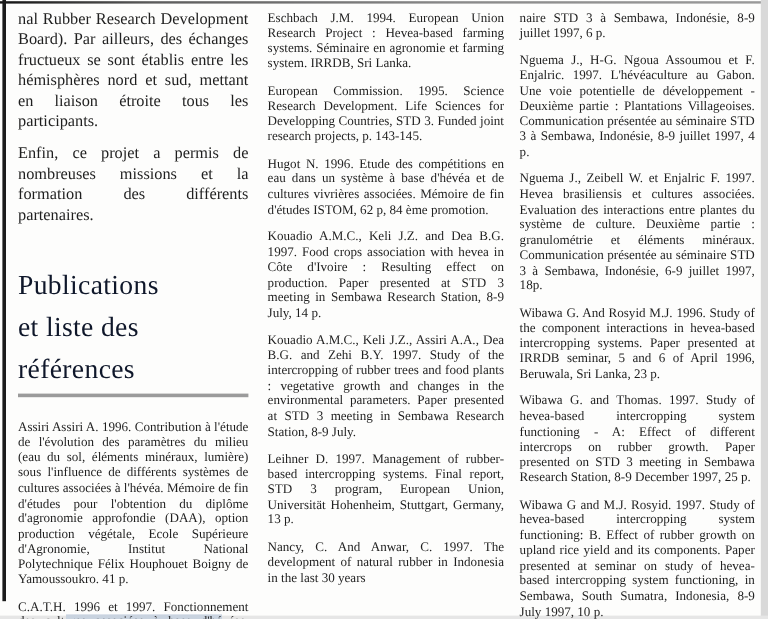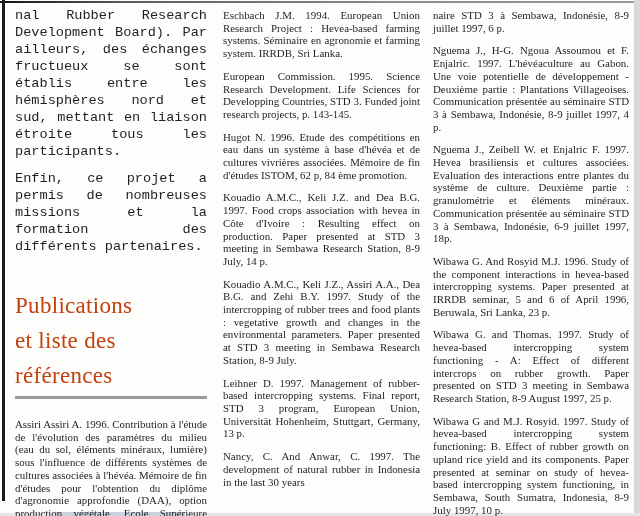--- a/index.html
+++ b/index.html
@@ -13,24 +13,24 @@
   .border-left{position:absolute;left:2px;top:0;width:3px;height:501px;background:#1b1b1b;}
   .edge-right{position:absolute;right:0;top:0;width:6px;height:100%;background:#d9d9d9;}
   .edge-bottom{position:absolute;left:0;bottom:0;width:100%;height:3px;background:#e6e6e6;}
   .artifact-bottom-left{position:absolute;left:55px;bottom:0;width:130px;height:4px;background:#c9d3df;}
 
   .col{position:absolute;top:0;}
   .col1{left:15px;width:192px;top:7px;}
   .col2{left:223px;width:197px;top:9px;}
   .col3{left:433px;width:196px;top:9px;}
 
-  .body-text{font-size:13.6px;line-height:17px;text-align:justify;margin:0 0 10px 0;font-family:Liberation Mono, monospace;}
+  .body-text{font-size:13.6px;line-height:17px;text-align:justify;margin:0 0 10px 0;}
   .section-heading{
     font-weight:normal;font-size:23px;line-height:35px;letter-spacing:0.3px;
-    margin:33px 0 3px 0;color:#c2410c;
+    margin:33px 0 3px 0;color:#0f172a;
   }
   .heading-rule{height:3px;background:#9b9b9b;margin:1px 0 0 0;}
   .ref{font-size:10.9px;line-height:12.7px;text-align:justify;margin:0 0 10px 0;}
   .first-ref{margin-top:19px;}
 </style>
 </head>
 <body>
 
 <div class="page">
   <div class="border-top"></div>
@@ -60,16 +60,16 @@
     <p class="ref">Kouadio A.M.C., Keli J.Z., Assiri A.A., Dea B.G. and Zehi B.Y. 1997. Study of the intercropping of rubber trees and food plants : vegetative growth and changes in the environmental parameters. Paper presented at STD 3 meeting in Sembawa Research Station, 8-9 July.</p>
     <p class="ref">Leihner D. 1997. Management of rubber-based intercropping systems. Final report, STD 3 program, European Union, Universität Hohenheim, Stuttgart, Germany, 13 p.</p>
     <p class="ref">Nancy, C. And Anwar, C. 1997. The development of natural rubber in Indonesia in the last 30  years</p>
   </div>
 
   <div class="col col3">
     <p class="ref">naire STD 3 à Sembawa, Indonésie, 8-9 juillet 1997, 6 p.</p>
     <p class="ref">Nguema J., H-G. Ngoua Assoumou et F. Enjalric. 1997. L'hévéaculture au Gabon. Une voie potentielle de développement - Deuxième partie : Plantations Villageoises. Communication présentée au séminaire STD 3 à Sembawa, Indonésie, 8-9 juillet 1997, 4 p.</p>
     <p class="ref">Nguema J., Zeibell W. et Enjalric F. 1997. Hevea brasiliensis et cultures associées. Evaluation des interactions entre plantes du système de culture. Deuxième partie : granulométrie et éléments minéraux. Communication présentée au séminaire STD 3 à Sembawa, Indonésie, 6-9 juillet 1997, 18p.</p>
     <p class="ref">Wibawa G. And Rosyid M.J. 1996. Study of the component interactions in hevea-based intercropping systems. Paper presented at IRRDB seminar, 5 and 6 of April 1996, Beruwala, Sri Lanka, 23 p.</p>
-    <p class="ref">Wibawa G. and Thomas. 1997. Study of hevea-based intercropping system functioning - A: Effect of different intercrops on rubber growth. Paper presented on STD 3 meeting in Sembawa Research Station, 8-9 August 1997, 25 p.</p>
+    <p class="ref">Wibawa G. and Thomas. 1997. Study of hevea-based intercropping system functioning - A: Effect of different intercrops on rubber growth. Paper presented on STD 3 meeting in Sembawa Research Station, 8-9 December 1997, 25 p.</p>
     <p class="ref">Wibawa  G and M.J. Rosyid. 1997. Study of hevea-based intercropping system functioning: B. Effect of rubber growth on upland rice yield and its components.  Paper presented at seminar on study of hevea-based intercropping system functioning, in Sembawa, South Sumatra, Indonesia, 8-9 July 1997, 10 p.</p>
   </div>
 </div>
 
 </body></html>

